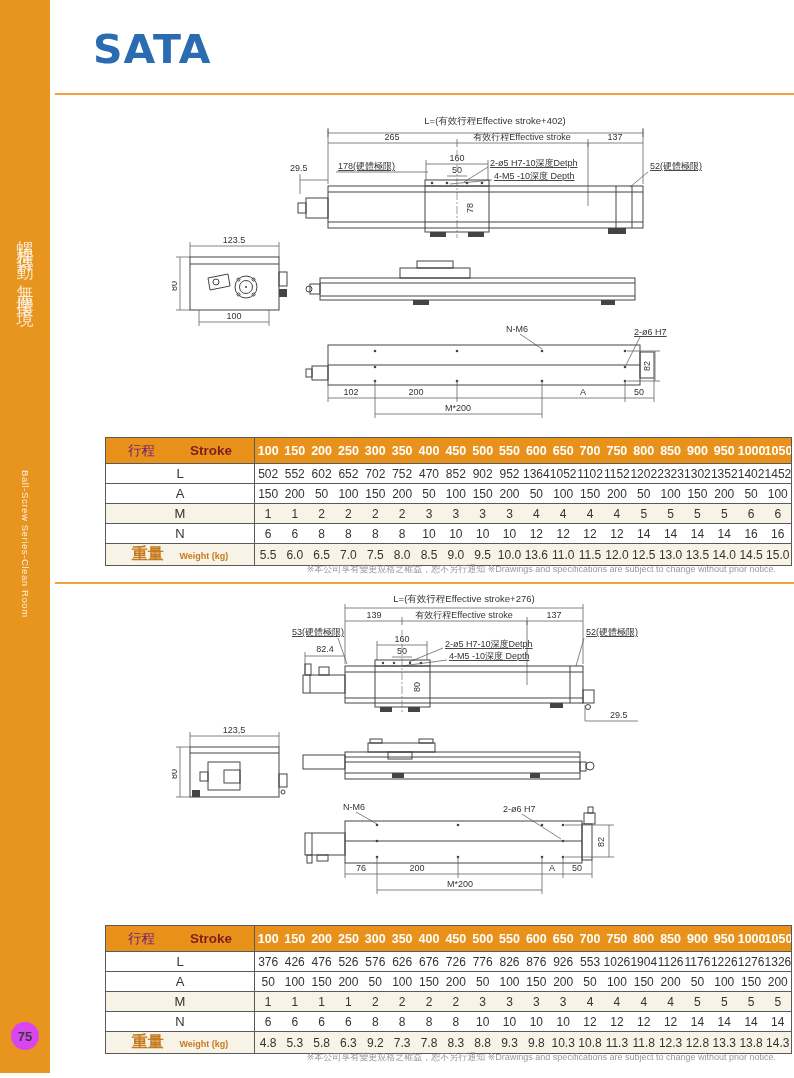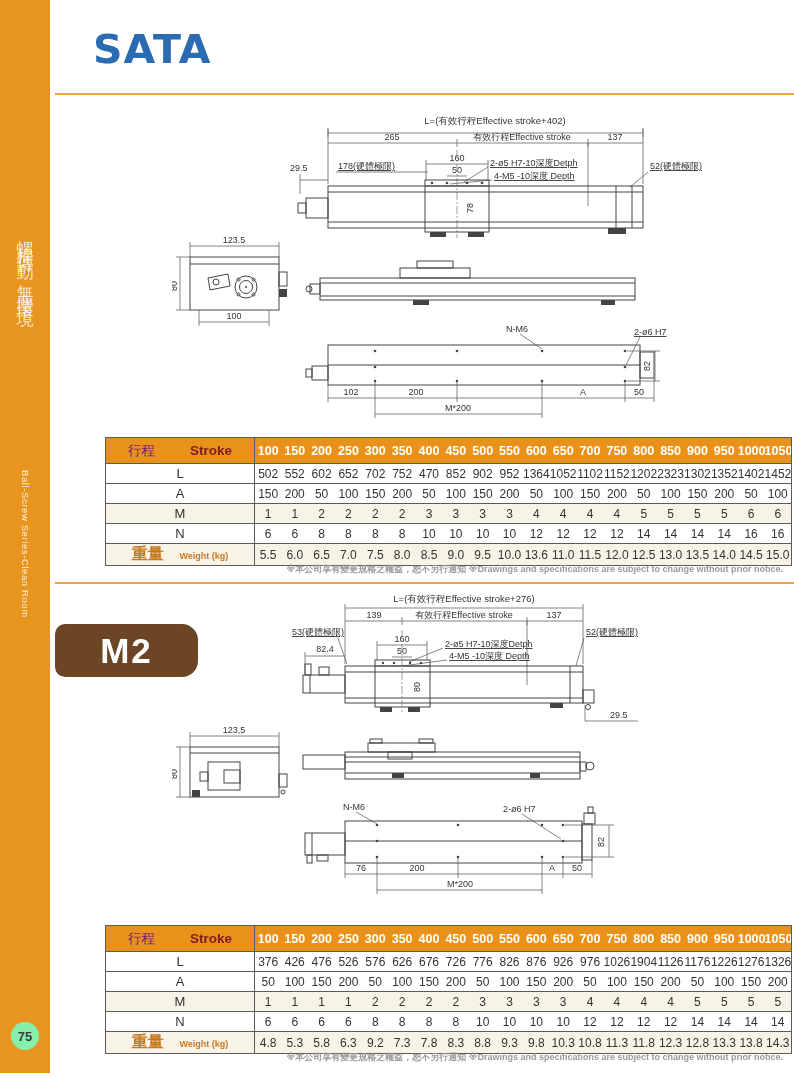--- a/index.html
+++ b/index.html
@@ -7,21 +7,21 @@
         font-family:"Liberation Sans","DejaVu Sans",sans-serif;}
   
   .sidebar{position:absolute;left:0;top:0;width:50px;height:1073px;background:#E8951F;}
   .sidebar-cn{position:absolute;top:226px;left:50%;transform:translateX(-50%);
 ed    writing-mode:vertical-rl;font-size:17px;letter-spacing:8px;color:rgba(255,255,255,.78);}
   .sidebar-cn{position:absolute;top:226px;left:50%;transform:translateX(-50%);
     writing-mode:vertical-rl;font-size:17px;letter-spacing:8px;color:rgba(255,255,255,.78);}
   .sidebar-en{position:absolute;top:470px;left:50%;transform:translateX(-50%);
     writing-mode:vertical-rl;font-size:9.5px;letter-spacing:.6px;color:rgba(255,255,255,.85);white-space:nowrap;}
   .page-circle{position:absolute;left:11px;top:1022px;width:28px;height:28px;border-radius:50%;
-    background:#86efac;color:#3a3a3a;font-weight:bold;font-size:13px;display:flex;align-items:center;justify-content:center;}
+    background:#d946ef;color:#3a3a3a;font-weight:bold;font-size:13px;display:flex;align-items:center;justify-content:center;}
   
   .logo{position:absolute;left:93px;top:26px;font-size:41px;font-weight:bold;color:#2B6BB2;
     letter-spacing:1px;font-family:"DejaVu Sans","Liberation Sans",sans-serif;transform:scaleY(.95);}
   .rule{position:absolute;left:55px;width:739px;height:2px;background:#F2A23C;}
   .rule-top{top:93px;}
   .rule-mid{top:582px;}
   
   .badge{position:absolute;left:55px;width:143px;height:52px;background:#6B4524;color:#fff;
     border-radius:10px 16px 16px 10px;display:flex;align-items:center;justify-content:center;
     font-size:35px;font-weight:bold;letter-spacing:2px;}
@@ -40,21 +40,21 @@
   .spec-wrap{position:absolute;left:105px;width:687px;}
   .tbl-m1{top:437px;} .tbl-m2{top:925px;}
   table.spec{border-collapse:collapse;width:100%;table-layout:fixed;border:1px solid #5a5a5a;}
   table.spec td{border-top:1px solid #5a5a5a;text-align:center;padding:0;height:19px;
     font-size:12px;color:#333;overflow:hidden;}
   table.spec td.lbl{width:148px;border-right:1px solid #5a5a5a;font-size:13px;}
   table.spec tr.hd td{background:#E8921C;color:#fff;font-weight:bold;font-size:12.5px;height:25px;border-top:none;}
   table.spec tr:nth-child(4) td,table.spec tr:nth-child(6) td{background:#F8F3E7;}
   .hcn{color:#701a75;font-size:13.5px;font-weight:normal;text-align:right;} .hen{color:#7f1d1d;font-size:13.5px;font-weight:bold;margin-left:35px;}
   .wcn{color:#C67A1E;font-size:16px;font-weight:bold;} .wen{color:#C67A1E;font-size:9px;font-weight:bold;margin-left:12px;}
-  .note{position:absolute;left:200px;right:11px;text-align:right;font-size:9px;color:#999;font-weight:bold;}
+  .note{position:absolute;left:200px;right:18px;text-align:right;font-size:9px;color:#999;}
   .note-m1{top:563px;} .note-m2{top:1051px;}
 </style>
 </head>
 <body>
 
 <div class="page">
 
   <aside class="sidebar">
     <div class="sidebar-cn">螺桿傳動-無塵環境</div>
     <div class="sidebar-en">Ball-Screw Series-Clean Room</div>
@@ -339,21 +339,20 @@
         </tbody>
       </table>
     </div>
   <div class="note note-m1">
     <span>※本公司享有變更規格之權益，恕不另行通知</span>
     <span>※Drawings and specifications are subject to change without prior notice.</span>
   </div>
 
   <div class="rule rule-mid"></div>
 
-  <div class="badge badge-m2">M2</div>
 
   <svg class="drawing" style="left:290px;top:590px" width="504" height="148" viewBox="0 0 504 148">
     <line class="dim" x1="55" y1="18" x2="293" y2="18"></line>
       <line class="dim" x1="55" y1="14" x2="55" y2="74"></line>
       <line class="dim" x1="293" y1="14" x2="293" y2="74"></line>
     <text x="174" y="12" text-anchor="middle" class="big">L=(有效行程Effective stroke+276)</text>
     <line class="dim" x1="55" y1="31" x2="293" y2="31"></line>
     <line class="dim" x1="112" y1="27" x2="112" y2="35"></line>
       <line class="dim" x1="237" y1="27" x2="237" y2="35"></line>
     <line class="dim" x1="237" y1="31" x2="237" y2="95"></line>
@@ -514,21 +513,21 @@
             <td>476</td>
             <td>526</td>
             <td>576</td>
             <td>626</td>
             <td>676</td>
             <td>726</td>
             <td>776</td>
             <td>826</td>
             <td>876</td>
             <td>926</td>
-            <td>976</td>
+            <td>553</td>
             <td>1026</td>
             <td>1904</td>
             <td>1126</td>
             <td>1176</td>
             <td>1226</td>
             <td>1276</td>
             <td>1326</td>
           </tr>
           <tr>
             <td class="lbl">A</td>

